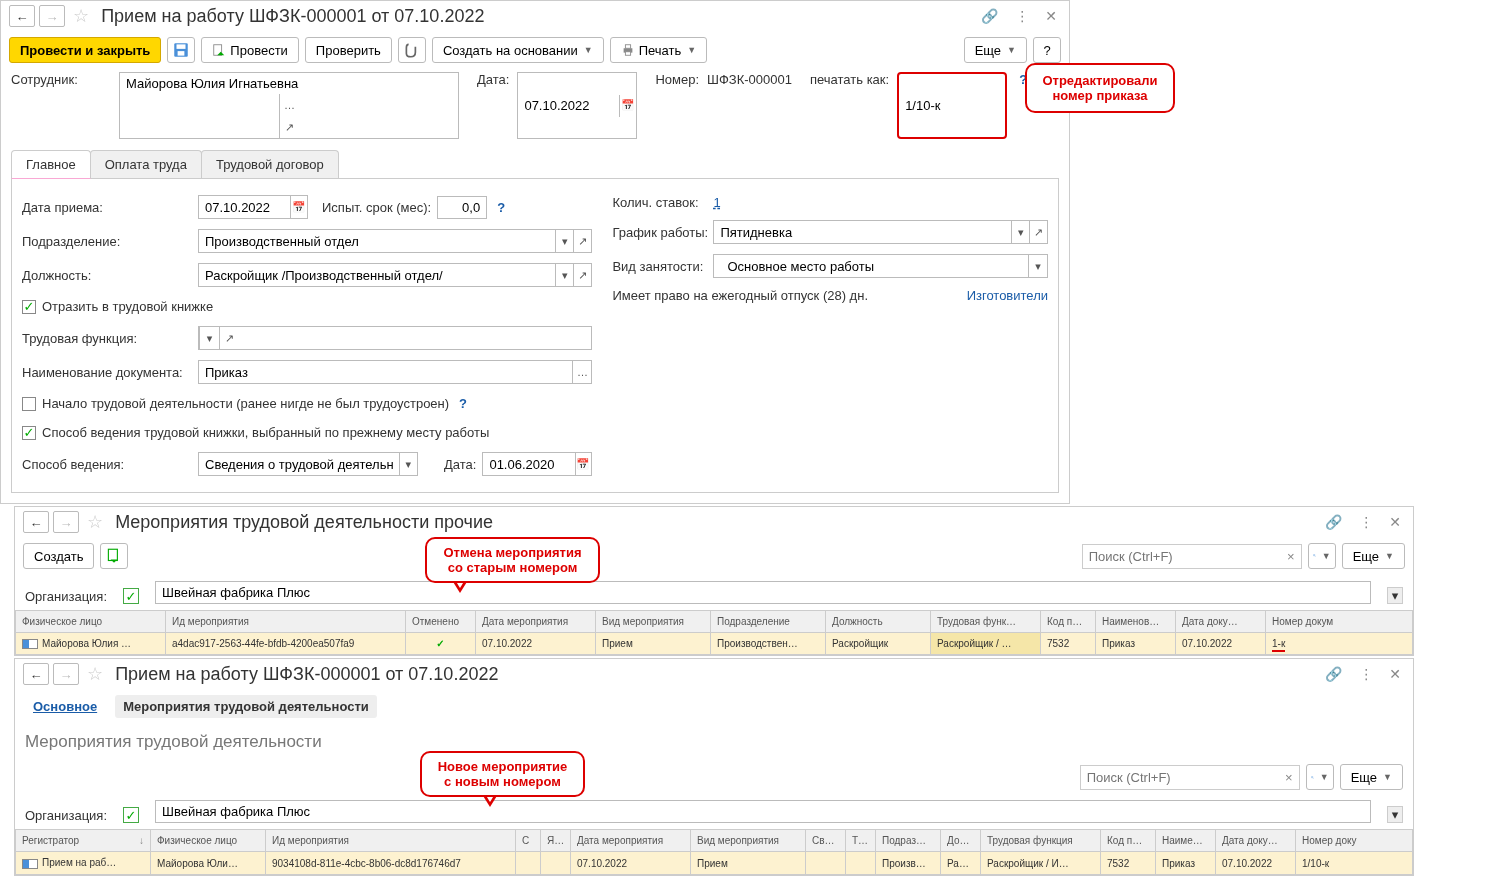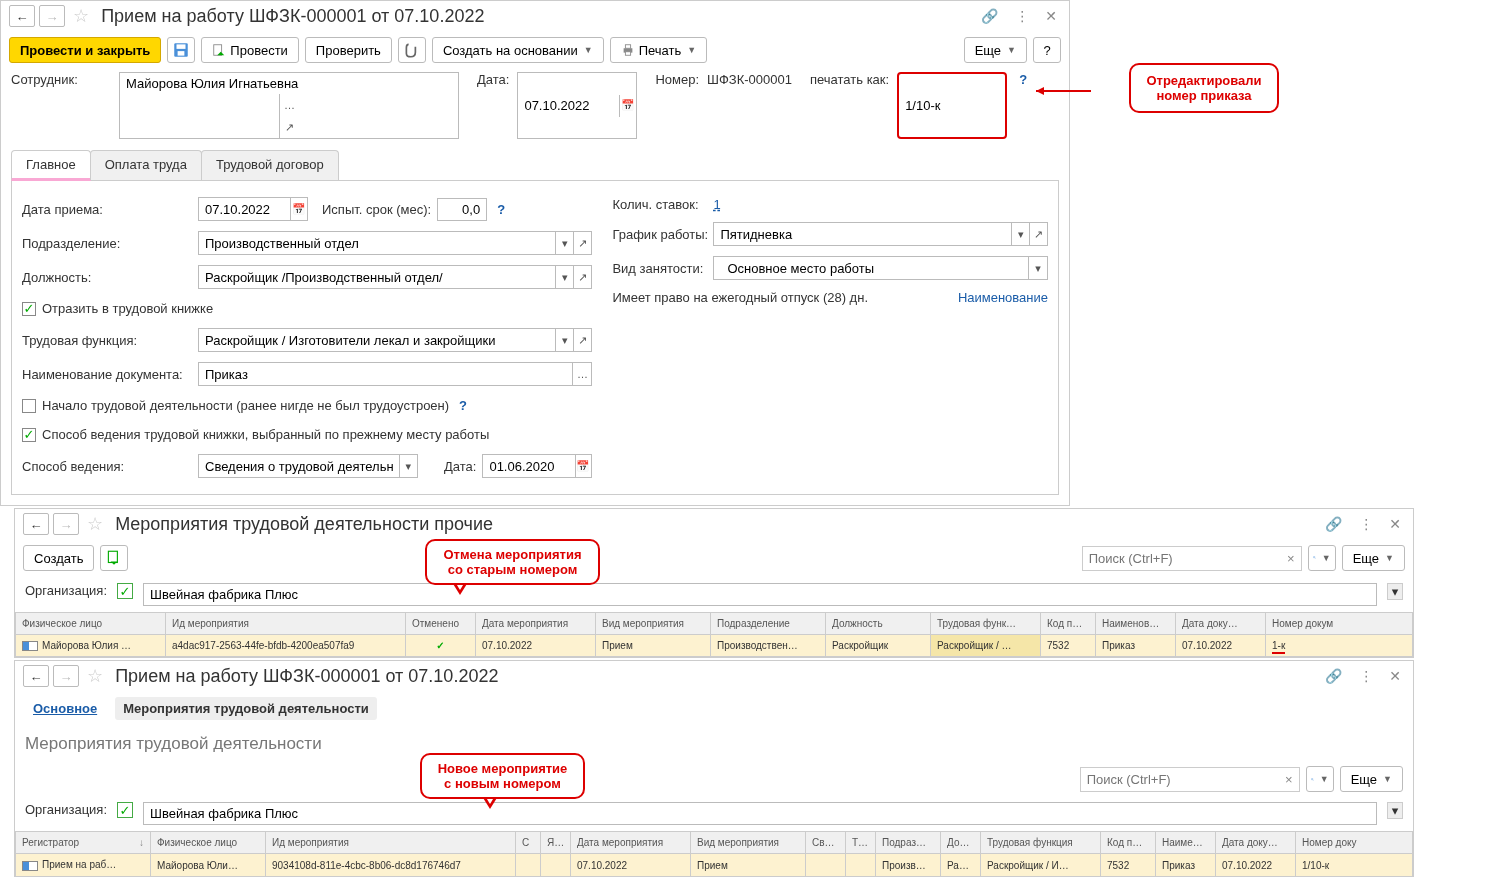--- a/index.html
+++ b/index.html
@@ -18,21 +18,21 @@
 .btn-icon-only { width: 28px; padding: 4px; justify-content: center; }
 .spacer { flex: 1; }
 .dropdown-arrow { font-size: 9px; color: #666; margin-left: 2px; }
 .form-row { display: flex; padding: 3px 10px; gap: 8px; }
 .label { color: #333; white-space: nowrap; }
 .input-wrap { display: flex; border: 1px solid #bbb; background: #fff; align-items: center; }
 .input-wrap input { border: none; outline: none; padding: 3px 6px; font-size: 13px; width: 100%; }
 .input-btn { border: none; border-left: 1px solid #bbb; background: #fff; width: 20px; height: 22px; cursor: pointer; font-size: 11px; color: #555; display: flex; align-items: center; justify-content: center; }
 .tabs { display: flex; border-bottom: 1px solid #ccc; margin: 8px 10px 0; }
 .tab { padding: 6px 14px; border: 1px solid #ccc; border-bottom: none; background: #f0f0f0; cursor: pointer; margin-right: -1px; border-radius: 4px 4px 0 0; }
-.tab.active { background: #fff; border-bottom: 3px solid #f9a8d4; margin-bottom: -1px; }
+.tab.active { background: #fff; border-bottom: 1px solid #f9a8d4; margin-bottom: -1px; }
 .form-grid { display: grid; grid-template-columns: 1fr 1fr; padding: 8px 0; }
 .form-col { display: flex; flex-direction: column; gap: 6px; }
 .field-row { display: flex; align-items: center; padding: 2px 10px; gap: 6px; }
 .field-label { width: 170px; flex-shrink: 0; }
 .checkbox-row { display: flex; align-items: center; padding: 4px 10px; gap: 6px; }
 .checkbox-sq { width: 14px; height: 14px; border: 1px solid #888; display: inline-flex; align-items: center; justify-content: center; }
 .checkbox-sq.checked { color: #0a0; }
 .link { color: #1a5ca8; text-decoration: underline dashed; cursor: pointer; }
 .link-plain { color: #1a5ca8; cursor: pointer; }
 .help-icon { color: #1a5ca8; font-weight: bold; margin-left: 4px; cursor: pointer; }
@@ -42,21 +42,21 @@
 .table th { background: #f0f0f0; border: 1px solid #ccc; padding: 5px 6px; text-align: left; font-weight: normal; color: #555; white-space: nowrap; overflow: hidden; text-overflow: ellipsis; }
 .table td { border: 1px solid #ccc; padding: 5px 6px; white-space: nowrap; overflow: hidden; text-overflow: ellipsis; }
 .table tr.row-yellow td { background: #fdf2d0; }
 .table tr.row-yellow td.func-cell { background: #f5e6a8; }
 .check-green { color: #0a0; font-weight: bold; }
 .section-title { font-size: 17px; color: #777; padding: 8px 10px; }
 .breadcrumb-tabs { display: flex; gap: 10px; padding: 6px 10px; align-items: center; }
 .bc-item { padding: 4px 8px; border-radius: 3px; cursor: pointer; font-weight: bold; }
 .bc-item.active-link { color: #1a5ca8; text-decoration: underline; }
 .bc-item.pill { background: #eee; }
-.org-row { display: flex; align-items: flex-start; padding: 6px 10px; gap: 10px; }
+.org-row { display: flex; align-items: flex-end; padding: 6px 10px; gap: 16px; }
 .org-check { width: 16px; height: 16px; border: 1px solid #4a4; display: inline-flex; align-items: center; justify-content: center; color: #0a0; }
 .search-input { border: 1px solid #ccc; width: 220px; display: flex; align-items: center; }
 .search-input input { border: none; outline: none; padding: 4px 6px; width: 100%; font-size: 13px; }
 .x-btn { color: #888; padding: 0 6px; cursor: pointer; }
 .underline-red { border-bottom: 2px solid #d00; padding-bottom: 1px; }
 svg { display: block; }
 .card-icon { width: 16px; height: 10px; background: linear-gradient(to right, #4a90d9 40%, #fff 40%); border: 1px solid #888; display: inline-block; margin-right: 4px; vertical-align: middle; }
 .callout { position: absolute; border: 2px solid #d00; border-radius: 10px; background: #fff; padding: 6px 12px; color: #d00; font-weight: bold; font-size: 13px; text-align: center; z-index: 5; }
 .callout-tail { position: absolute; width: 0; height: 0; border-left: 10px solid transparent; border-right: 10px solid transparent; border-top: 16px solid #d00; z-index: 4; }
 .callout-tail::after { content: ''; position: absolute; top: -18px; left: -8px; width: 0; height: 0; border-left: 8px solid transparent; border-right: 8px solid transparent; border-top: 13px solid #fff; }
@@ -179,21 +179,20 @@
             <button class="input-btn">↗</button>
           </div>
         </div>
         <div class="checkbox-row">
           <span class="checkbox-sq checked">✓</span>
           <span>Отразить в трудовой книжке</span>
         </div>
         <div class="field-row">
           <span class="field-label">Трудовая функция:</span>
           <div class="input-wrap" style="flex:1;">
-            <input value="Раскройщик / Изготовители лекал и закройщики" style="">
             <button class="input-btn">▾</button>
             <button class="input-btn">↗</button>
           </div>
         </div>
         <div class="field-row">
           <span class="field-label">Наименование документа:</span>
           <div class="input-wrap" style="flex:1;">
             <input value="Приказ" style="">
             <button class="input-btn">…</button>
           </div>
@@ -235,27 +234,27 @@
         </div>
         <div class="field-row">
           <span class="label" style="width:95px;">Вид занятости:</span>
           <div class="input-wrap" style="flex:1;padding-left:7px;">
             <input value="Основное место работы" style="">
             <button class="input-btn">▾</button>
           </div>
         </div>
         <div class="field-row" style="justify-content:space-between;align-items:center;">
           <span>Имеет право на ежегодный отпуск (28) дн.</span>
-          <span class="link-plain">Наименование</span>
+          <span class="link-plain">Изготовители</span>
         </div>
       </div>
     </div>
   </div>
 
-  <div class="annotation" style="top:62px; left:1128px; width:150px;">
+  <div class="annotation" style="top:62px; left:1024px; width:150px;">
     <span>Отредактировали номер приказа</span>
   </div>
   <svg style="position:absolute; top:85px; left:1035px; width:55px; height:10px; z-index:9;">
     <line x1="55" y1="5" x2="0" y2="5" stroke="#d00" stroke-width="2"></line>
     <polygon points="0,5 8,1 8,9" fill="#d00"></polygon>
   </svg>
 </div>
 
 <div class="window" style="width:1400px; margin-left:14px; position:relative;">
   <div class="titlebar">

